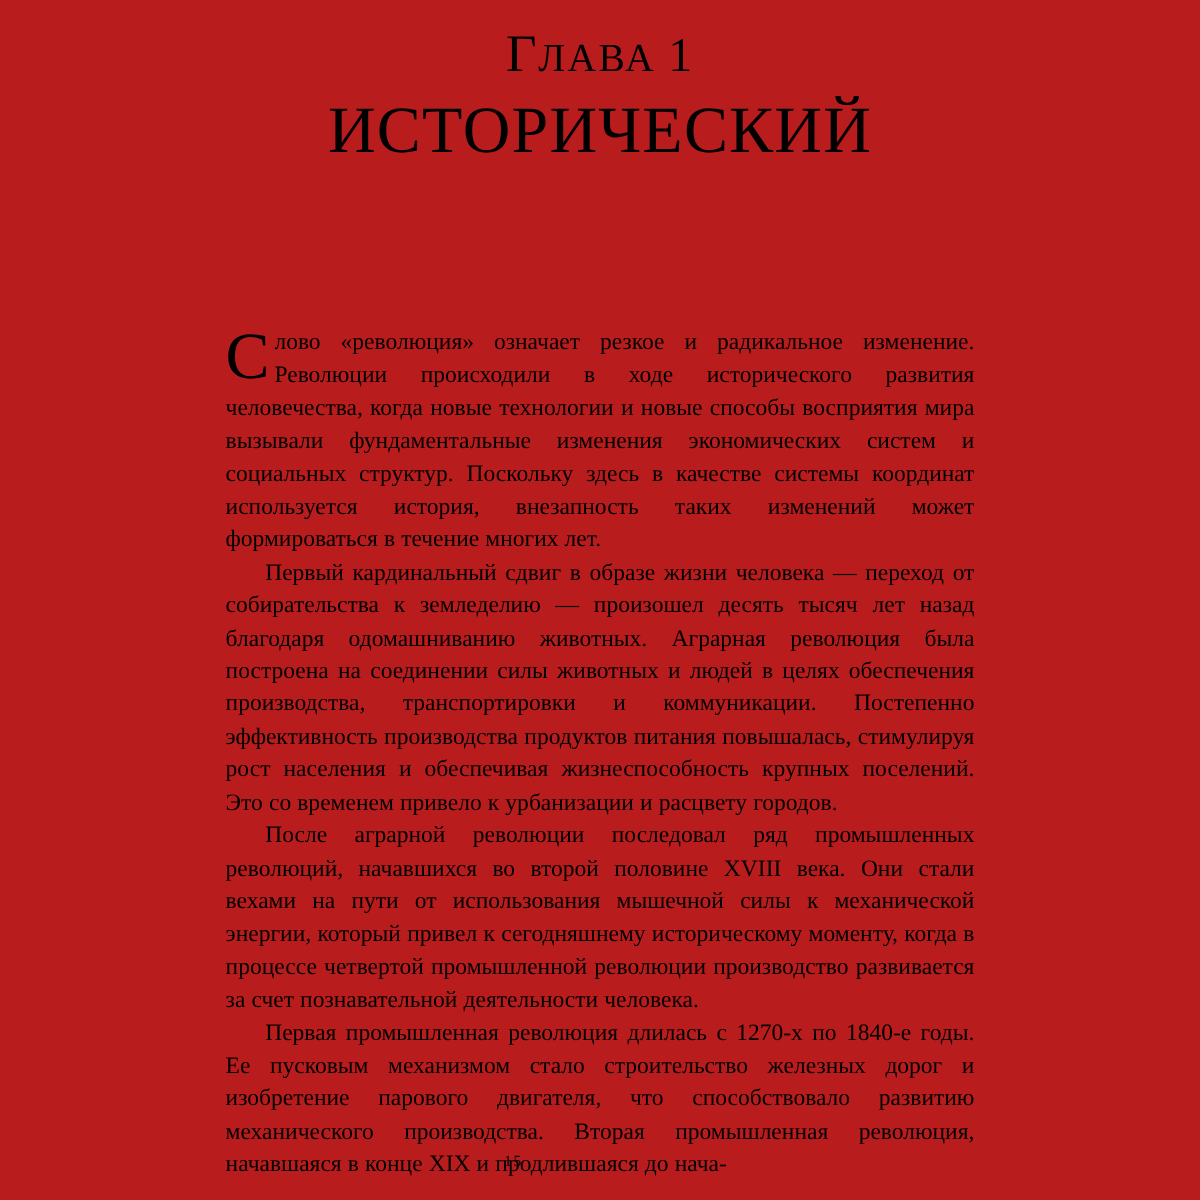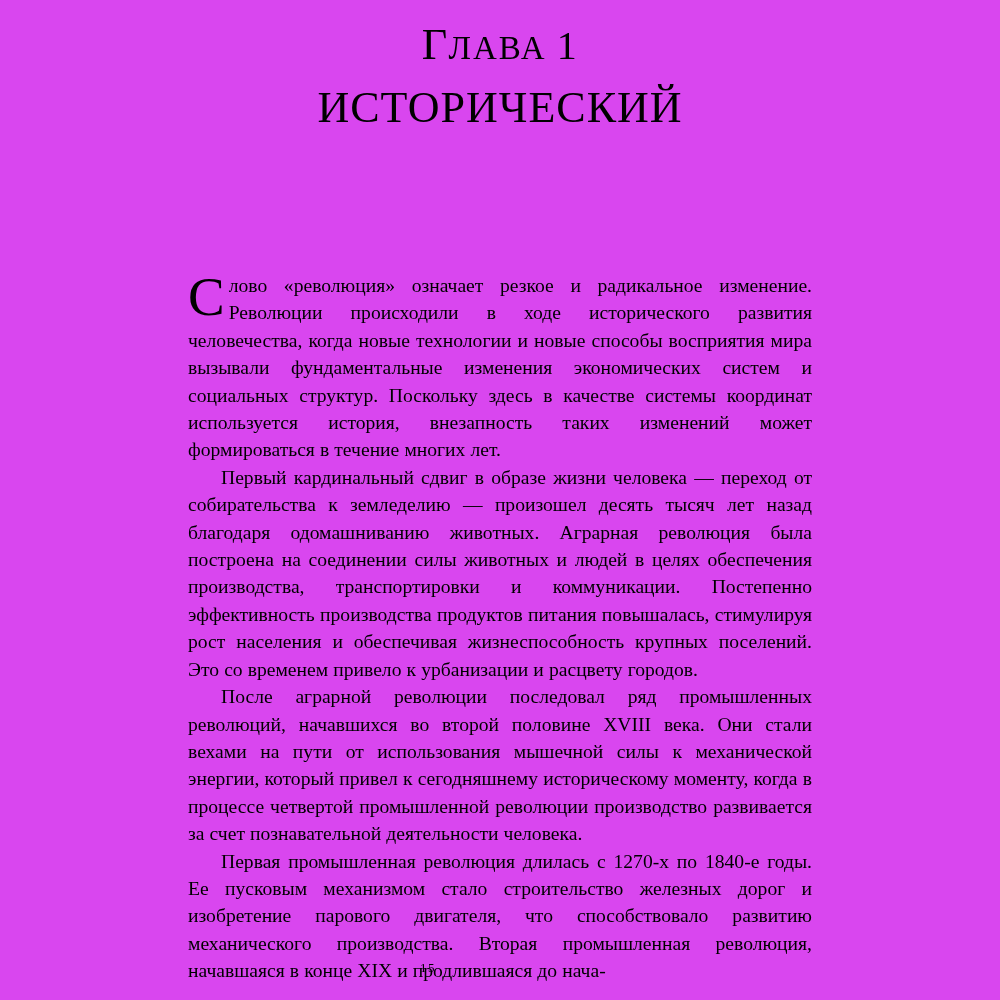--- a/index.html
+++ b/index.html
@@ -16,21 +16,21 @@
     font-family: "Liberation Serif", "DejaVu Serif", serif;
     color: #000000;
     -webkit-font-smoothing: antialiased;
   }
 
   .page {
     position: absolute;
     inset: 0;
     width: 1000px;
     height: 1000px;
-    background: #d946ef;
+    background: #b91c1c;
   }
 
   
   .chapter-head {
     position: absolute;
     left: 0;
     top: 18px;
     width: 1000px;
     text-align: center;
   }
@@ -46,21 +46,21 @@
   
   .chapter-number .cap-first { font-size: 44px; }
   .chapter-number .cap-rest  { font-size: 33px; letter-spacing: 2px; }
   .chapter-number .cap-num   { font-size: 40px; }
 
   .chapter-title {
     margin-top: 6px;
   }
   .chapter-title .title-line {
     display: block;
-    font-size: 44px;
+    font-size: 55px;
     line-height: 53px;
     letter-spacing: 1px;
     font-weight: 400;
     white-space: pre;
   }
 
   
   .body-text {
     position: absolute;
     left: 188px;

